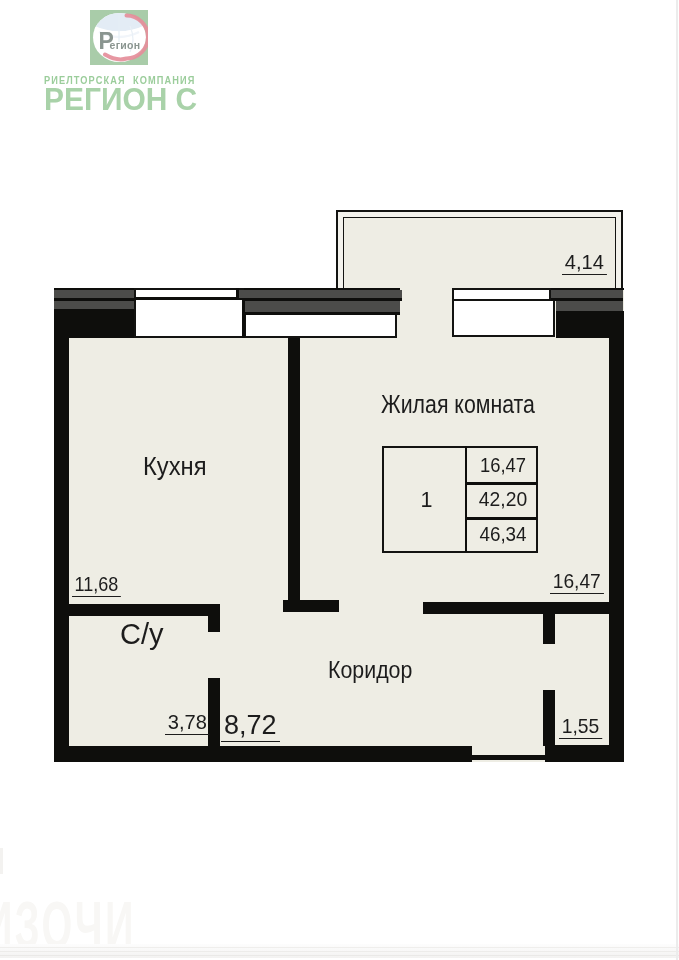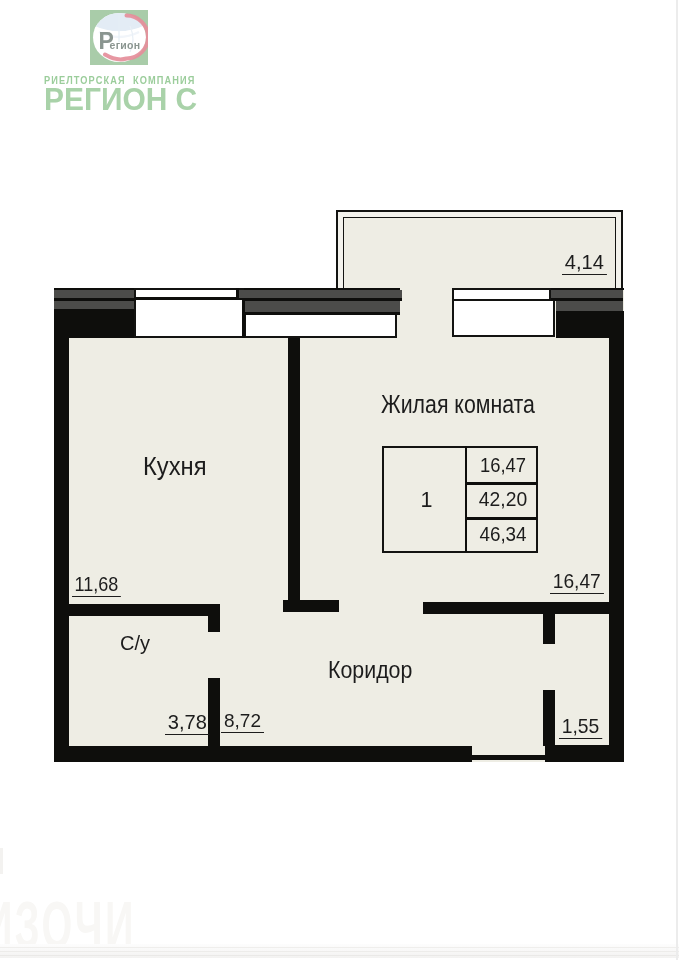--- a/index.html
+++ b/index.html
@@ -92,26 +92,26 @@
 <div class="a blk" style="left:464.5px;top:446px;width:2.5px;height:106px"></div>
 <div class="a blk" style="left:467px;top:482px;width:70px;height:2.5px"></div>
 <div class="a blk" style="left:467px;top:517px;width:70px;height:2.5px"></div>
 <div class="lbl" style="left:385px;top:488px;width:83px;text-align:center;font-size:21.5px">1</div>
 <div class="lbl" style="left:468px;top:452.7px;width:70px;text-align:center;font-size:21px;transform:scaleX(0.876)">16,47</div>
 <div class="lbl" style="left:468px;top:487.3px;width:70px;text-align:center;font-size:21px;transform:scaleX(0.92)">42,20</div>
 <div class="lbl" style="left:468px;top:522.2px;width:70px;text-align:center;font-size:21px;transform:scaleX(0.897)">46,34</div>
 
 <div class="lbl" style="left:381px;top:389.5px;font-size:25.5px;transform:scaleX(0.836);transform-origin:0 0">Жилая комната</div>
 <div class="lbl" style="left:143px;top:452.3px;font-size:25px;transform:scaleX(0.95);transform-origin:0 0">Кухня</div>
-<div class="lbl" style="left:120px;top:632px;font-size:20px">С/у</div>
+<div class="lbl" style="left:120px;top:618px;font-size:29px">С/у</div>
 <div class="lbl" style="left:328px;top:656.3px;font-size:24px;transform:scaleX(0.89);transform-origin:0 0">Коридор</div>
 <div class="num" style="left:72px;top:571.5px;font-size:21px;padding:0 3px;transform:scaleX(0.857);transform-origin:0 0">11,68</div>
 <div class="num" style="left:550px;top:569px;font-size:21px;padding:0 3px;transform:scaleX(0.914);transform-origin:0 0">16,47</div>
 <div class="num" style="left:165px;top:710px;font-size:21px;padding:0 3px;transform:scaleX(0.956);transform-origin:0 0">3,78</div>
-<div class="num" style="left:221px;top:710px;font-size:19px;padding:0 3px">8,72</div>
+<div class="num" style="left:221px;top:710px;font-size:27px;padding:0 3px">8,72</div>
 <div class="num" style="left:558.5px;top:713.5px;font-size:21px;padding:0 3px;transform:scaleX(0.92);transform-origin:0 0">1,55</div>
 
 <div class="a" style="left:-16px;top:887px;font-size:66px;font-weight:bold;color:#f8f7f5;letter-spacing:4px;transform:scaleX(0.6);transform-origin:0 0;font-family:'Liberation Sans',sans-serif">ИЗОЧИ</div>
 <div class="a" style="left:0;top:848px;width:3px;height:26px;background:#f3f2f0"></div>
 <div class="a" style="left:0;top:944px;width:679px;height:14px;background:linear-gradient(#fdfdfd,#f3f2f1)"></div>
 <div class="a" style="left:0;top:947px;width:679px;height:1px;background:#efeeec"></div>
 <div class="a" style="left:0;top:951px;width:679px;height:1px;background:#edecea"></div>
 <div class="a" style="left:0;top:955px;width:679px;height:1px;background:#eae9e7"></div>
 <div class="a" style="left:676px;top:0;width:1.5px;height:960px;background:#ececec"></div>
 

